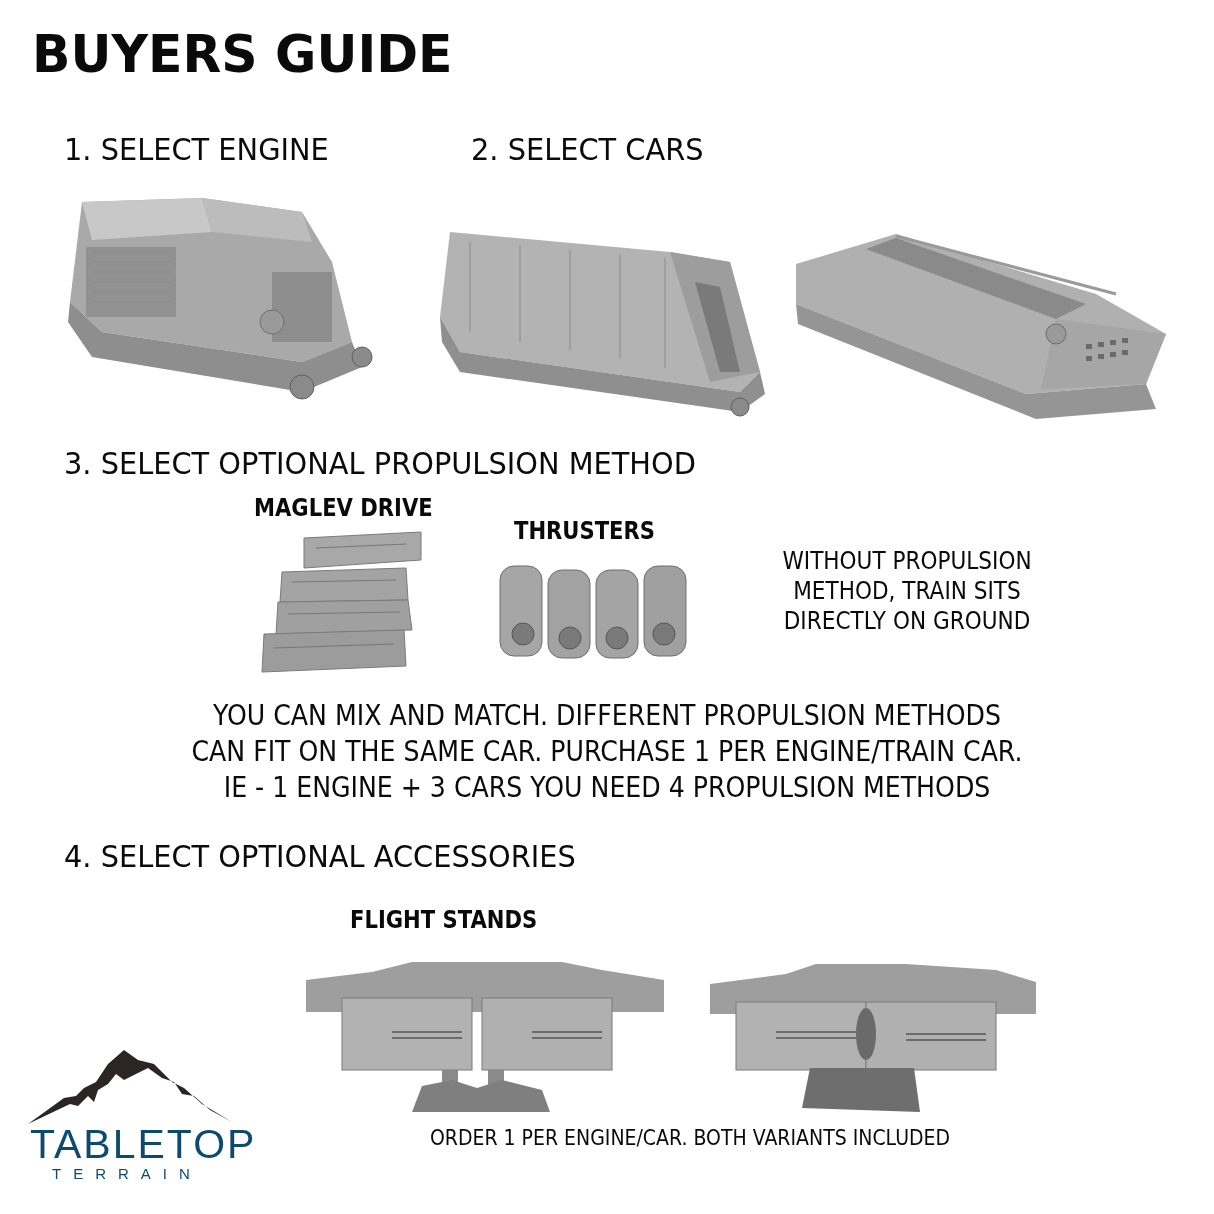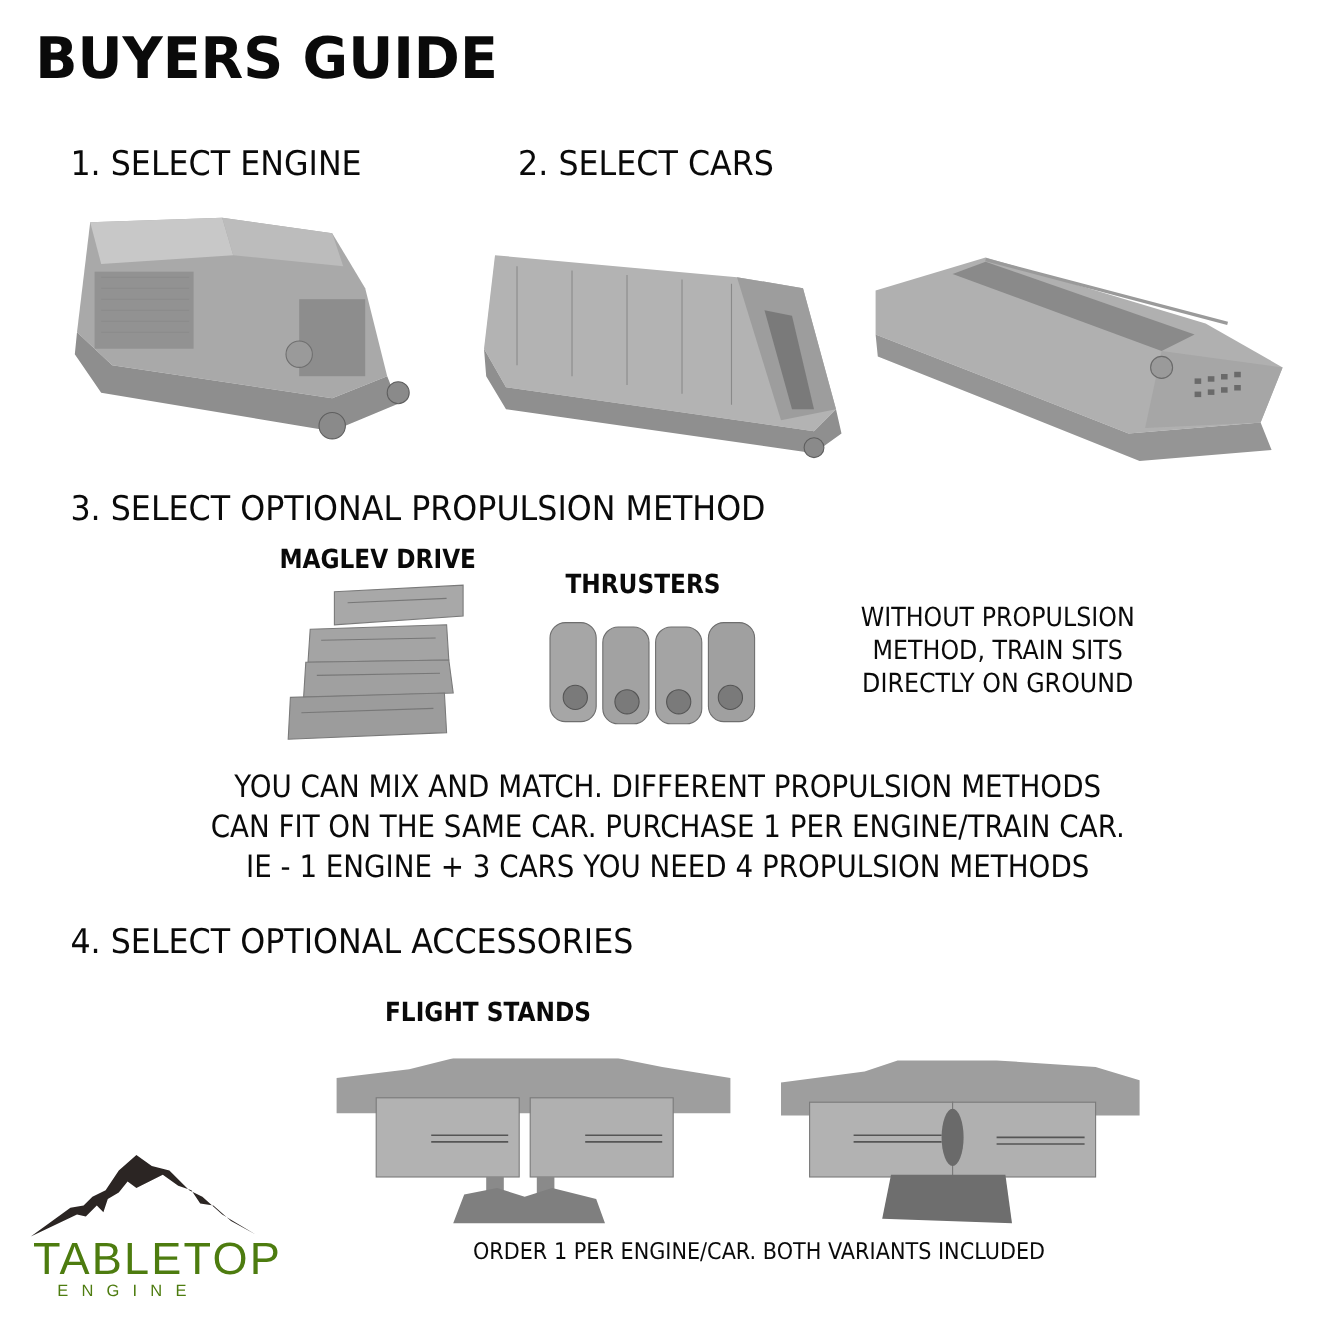--- a/index.html
+++ b/index.html
@@ -8,21 +8,21 @@
   .abs { position: absolute; }
   .h1 { left: 32px; top: 28px; font-size: 52px; font-weight: bold; letter-spacing: 0px;
         transform: scaleX(0.97); transform-origin: left top; line-height: 1; }
   .h2 { font-size: 31px; line-height: 1; white-space: nowrap; transform: scaleX(0.93); transform-origin: left top; }
   .h3 { font-size: 24px; line-height: 1; white-space: nowrap; font-weight: bold; transform: scaleX(0.88); transform-origin: left top; }
   .note { font-size: 24px; line-height: 30px; text-align: center; white-space: nowrap; transform: scaleX(0.9); transform-origin: center top; }
   .mix { left: 0; width: 1214px; top: 698px; font-size: 28px; line-height: 36px; text-align: center; transform: scaleX(0.9); transform-origin: center top; }
   .order { left: 300px; width: 780px; top: 1126px; font-size: 21px; text-align: center; white-space: nowrap; transform: scaleX(0.9); transform-origin: center top; }
   .model { position: absolute; }
   svg { display: block; }
-  .logo-word { font-family: "Liberation Sans", sans-serif; color: #4d7c0f; }
+  .logo-word { font-family: "Liberation Sans", sans-serif; color: #0c4a6e; }
 </style>
 </head>
 <body>
 
 <div class="abs h1">BUYERS GUIDE</div>
 
 <div class="abs h2" style="left:64px; top:134px;">1. SELECT ENGINE</div>
 <div class="abs h2" style="left:471px; top:134px;">2. SELECT CARS</div>
 
 <div class="model" style="left:62px; top:192px; width:316px; height:228px;" title="Engine locomotive model">
@@ -174,14 +174,14 @@
   </svg>
 </div>
 
 <div class="abs order">ORDER 1 PER ENGINE/CAR. BOTH VARIANTS INCLUDED</div>
 
 <div class="abs" style="left:24px; top:1046px; width:220px; height:140px;">
   <svg width="220" height="82" viewBox="0 0 220 82">
     <polygon points="4,78 40,52 52,50 60,42 72,36 84,18 100,4 114,14 130,18 148,36 160,42 178,58 208,76 186,64 170,50 158,48 150,36 138,32 124,22 100,34 92,28 84,38 74,44 70,56 64,50 54,60 46,58" fill="#2b2523"></polygon>
   </svg>
   <div class="logo-word" style="position:absolute; left:6px; top:78px; font-size:41px; font-weight:normal; letter-spacing:2px; line-height:1;">TABLETOP</div>
-  <div class="logo-word" style="position:absolute; left:28px; top:120px; font-size:15px; letter-spacing:12px; line-height:1;">ENGINE</div>
+  <div class="logo-word" style="position:absolute; left:28px; top:120px; font-size:15px; letter-spacing:12px; line-height:1;">TERRAIN</div>
 </div>
 
 </body></html>

